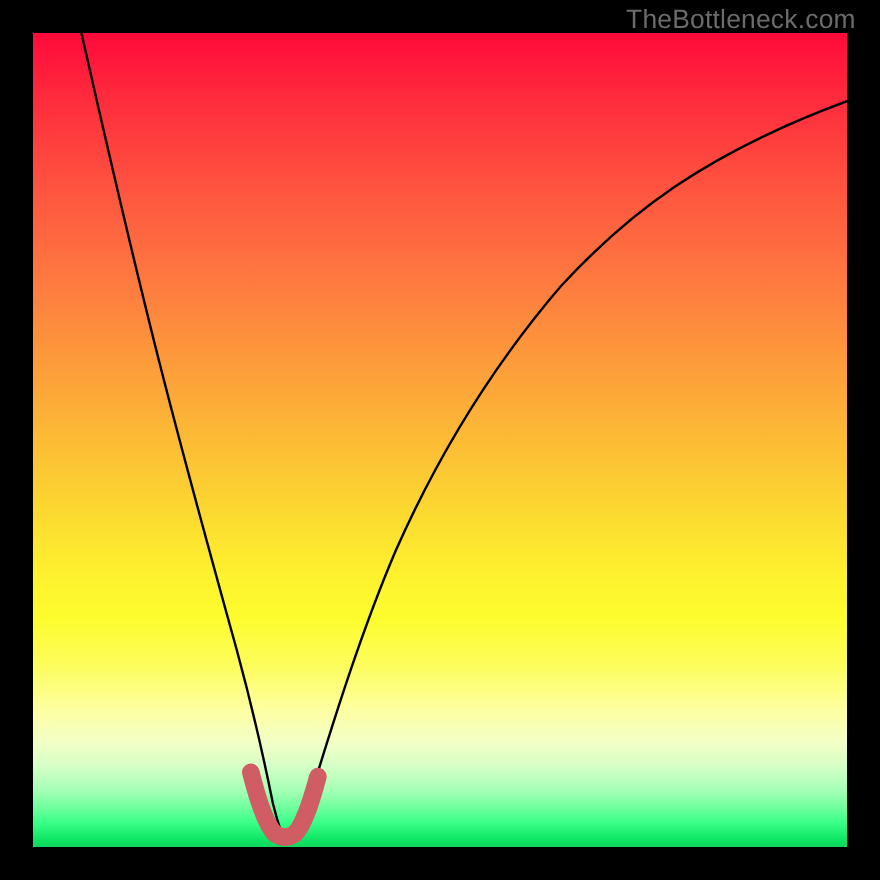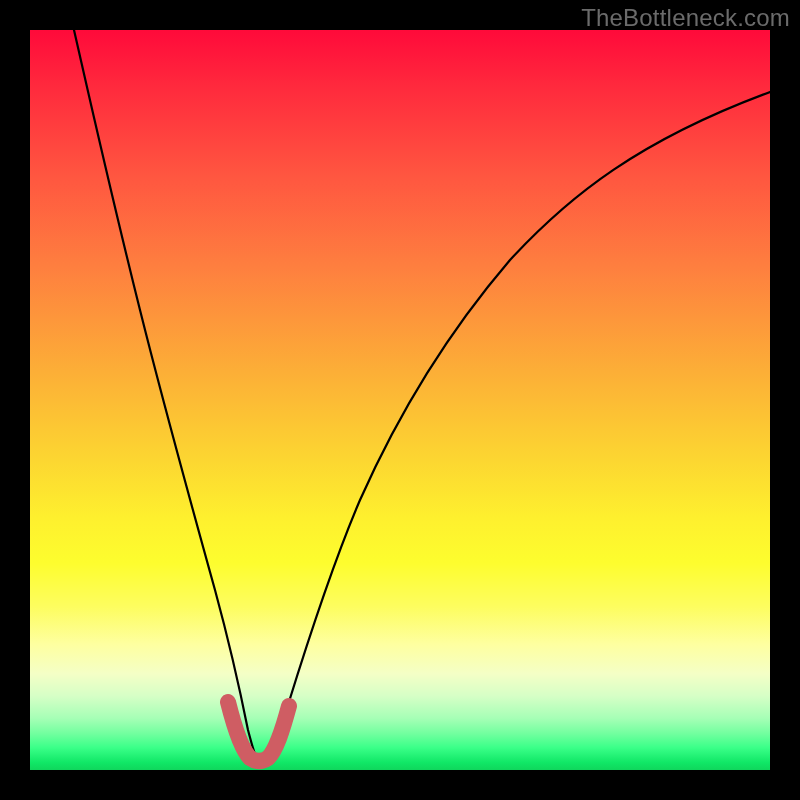--- a/index.html
+++ b/index.html
@@ -12,21 +12,21 @@
   }
   .outer {
     position: relative;
     width: 800px;
     height: 800px;
     background: #000;
   }
   .watermark {
     position: absolute;
     top: 4px;
-    right: 10px;
+    right: 22px;
     font-family: Arial, Helvetica, sans-serif;
     font-size: 24px;
     color: #6b6b6b;
     letter-spacing: 0.2px;
     z-index: 20;
   }
   .plot-area {
     position: absolute;
     left: 30px;
     top: 30px;

